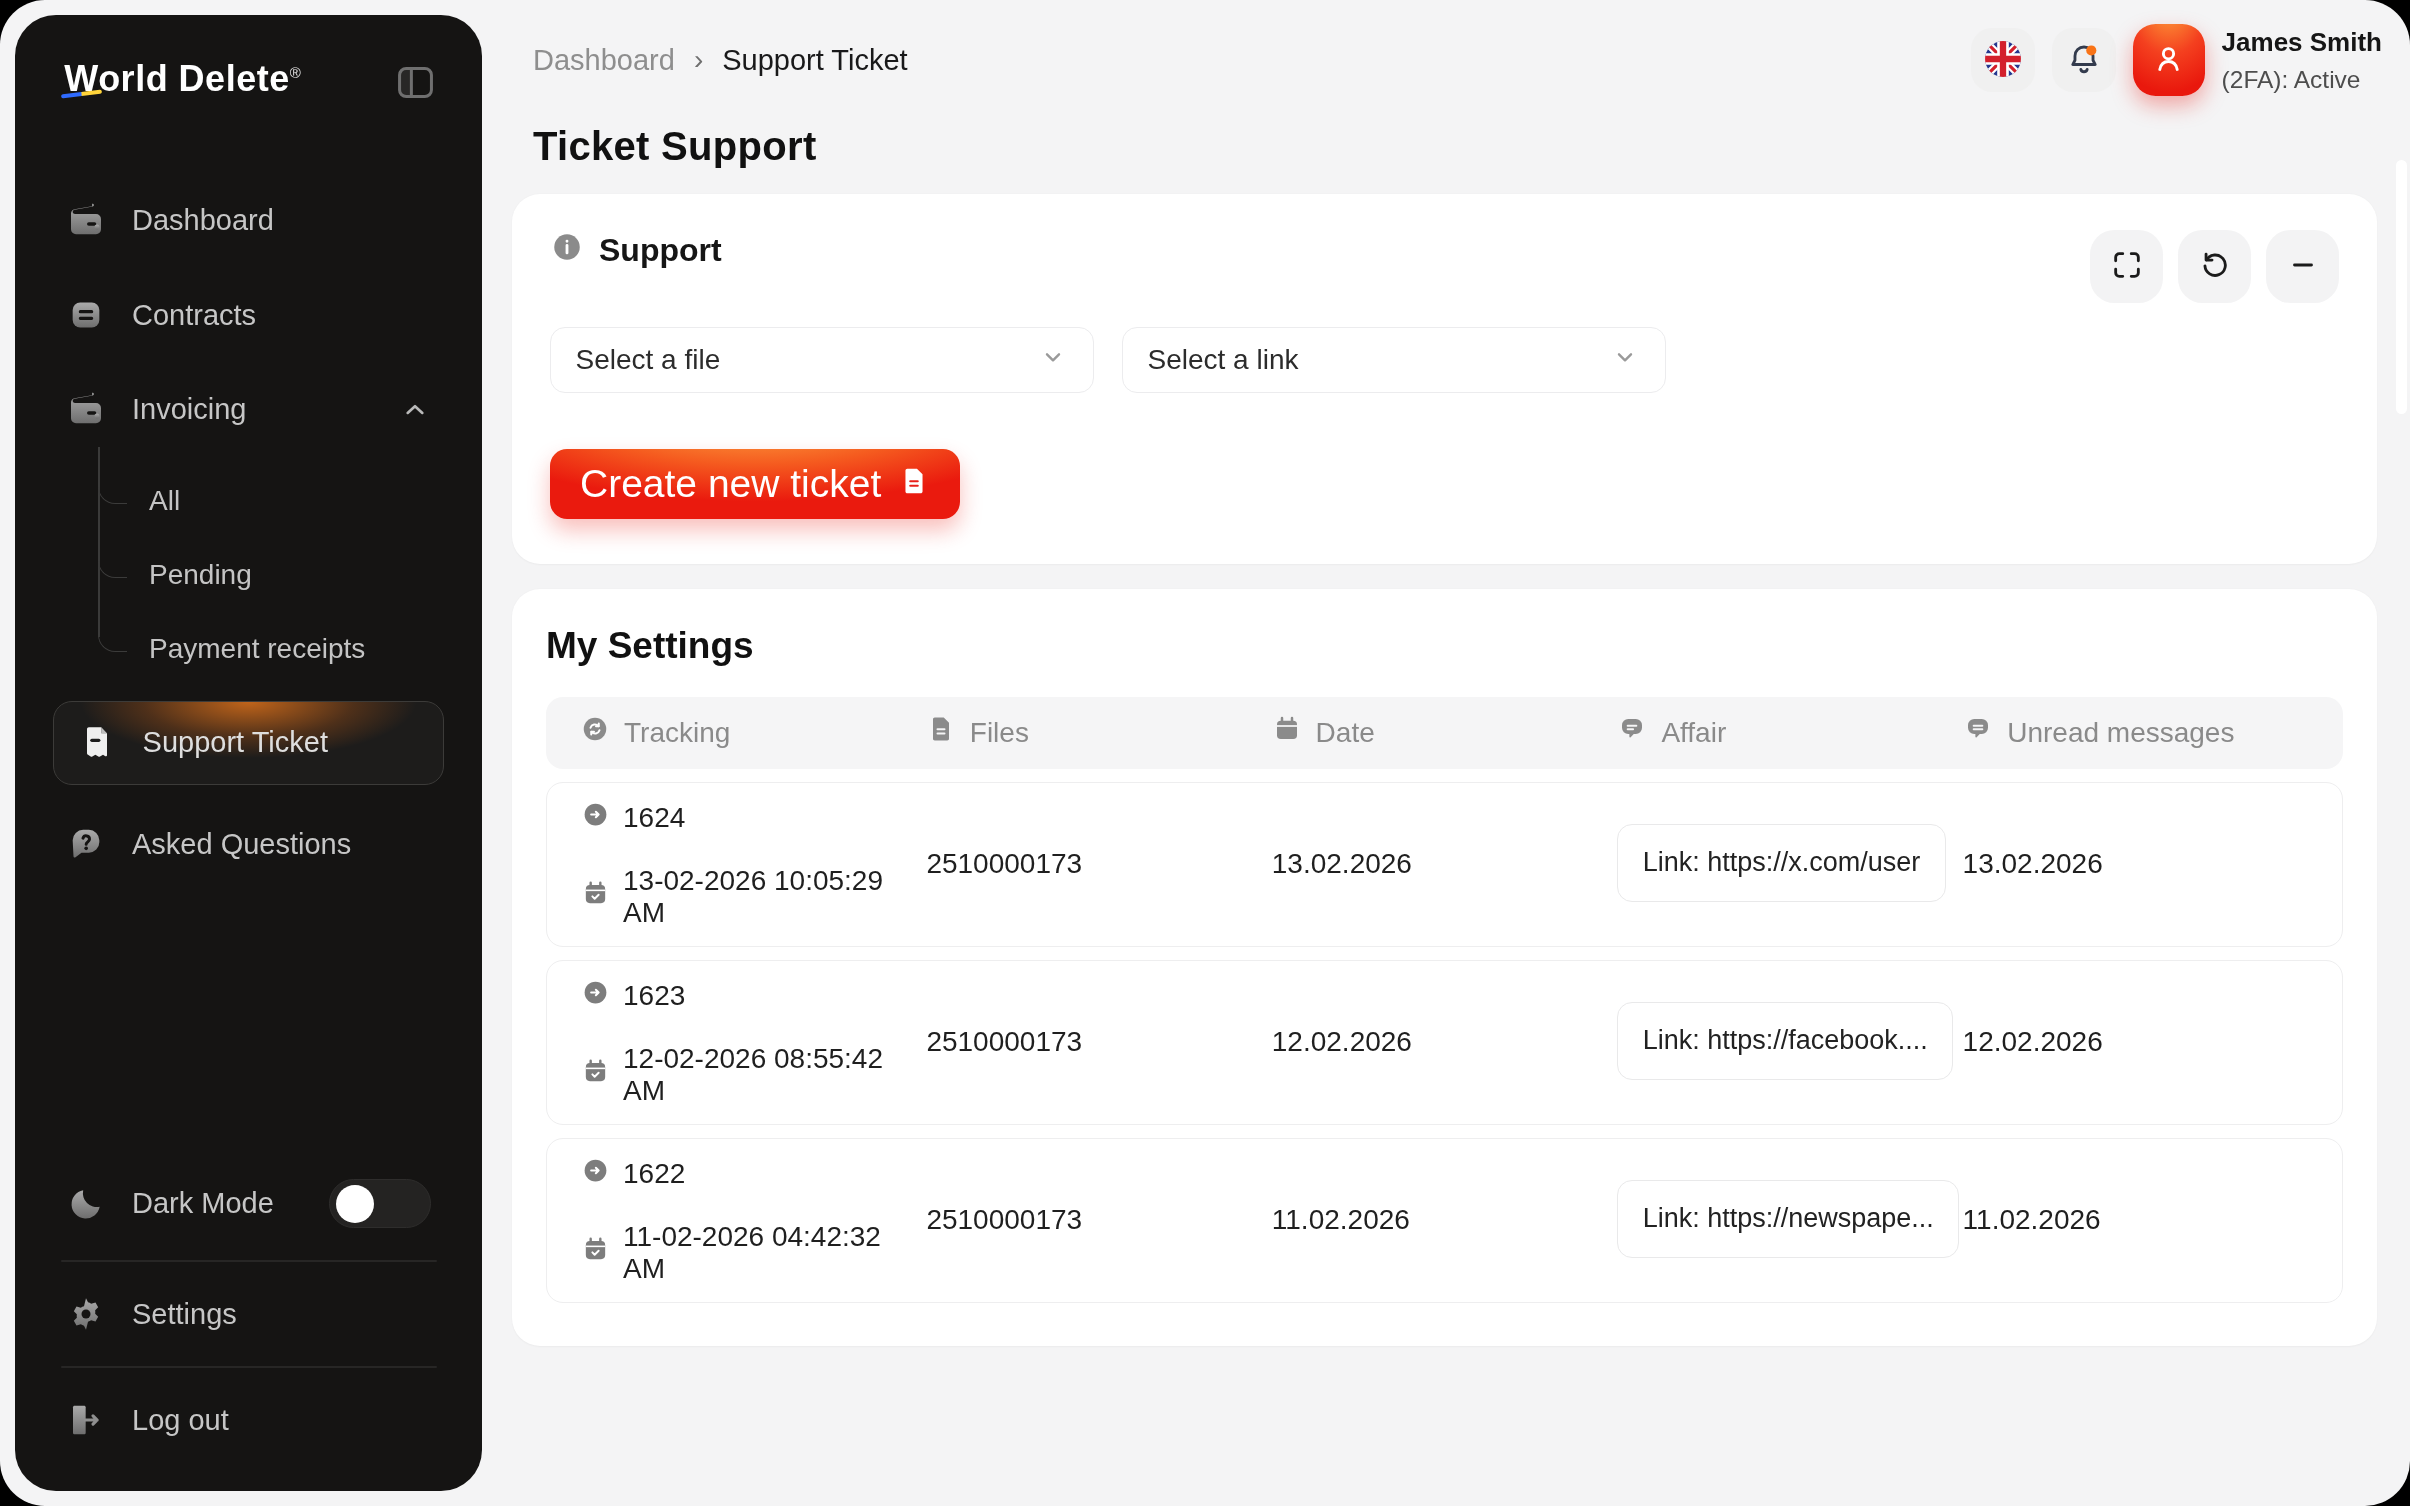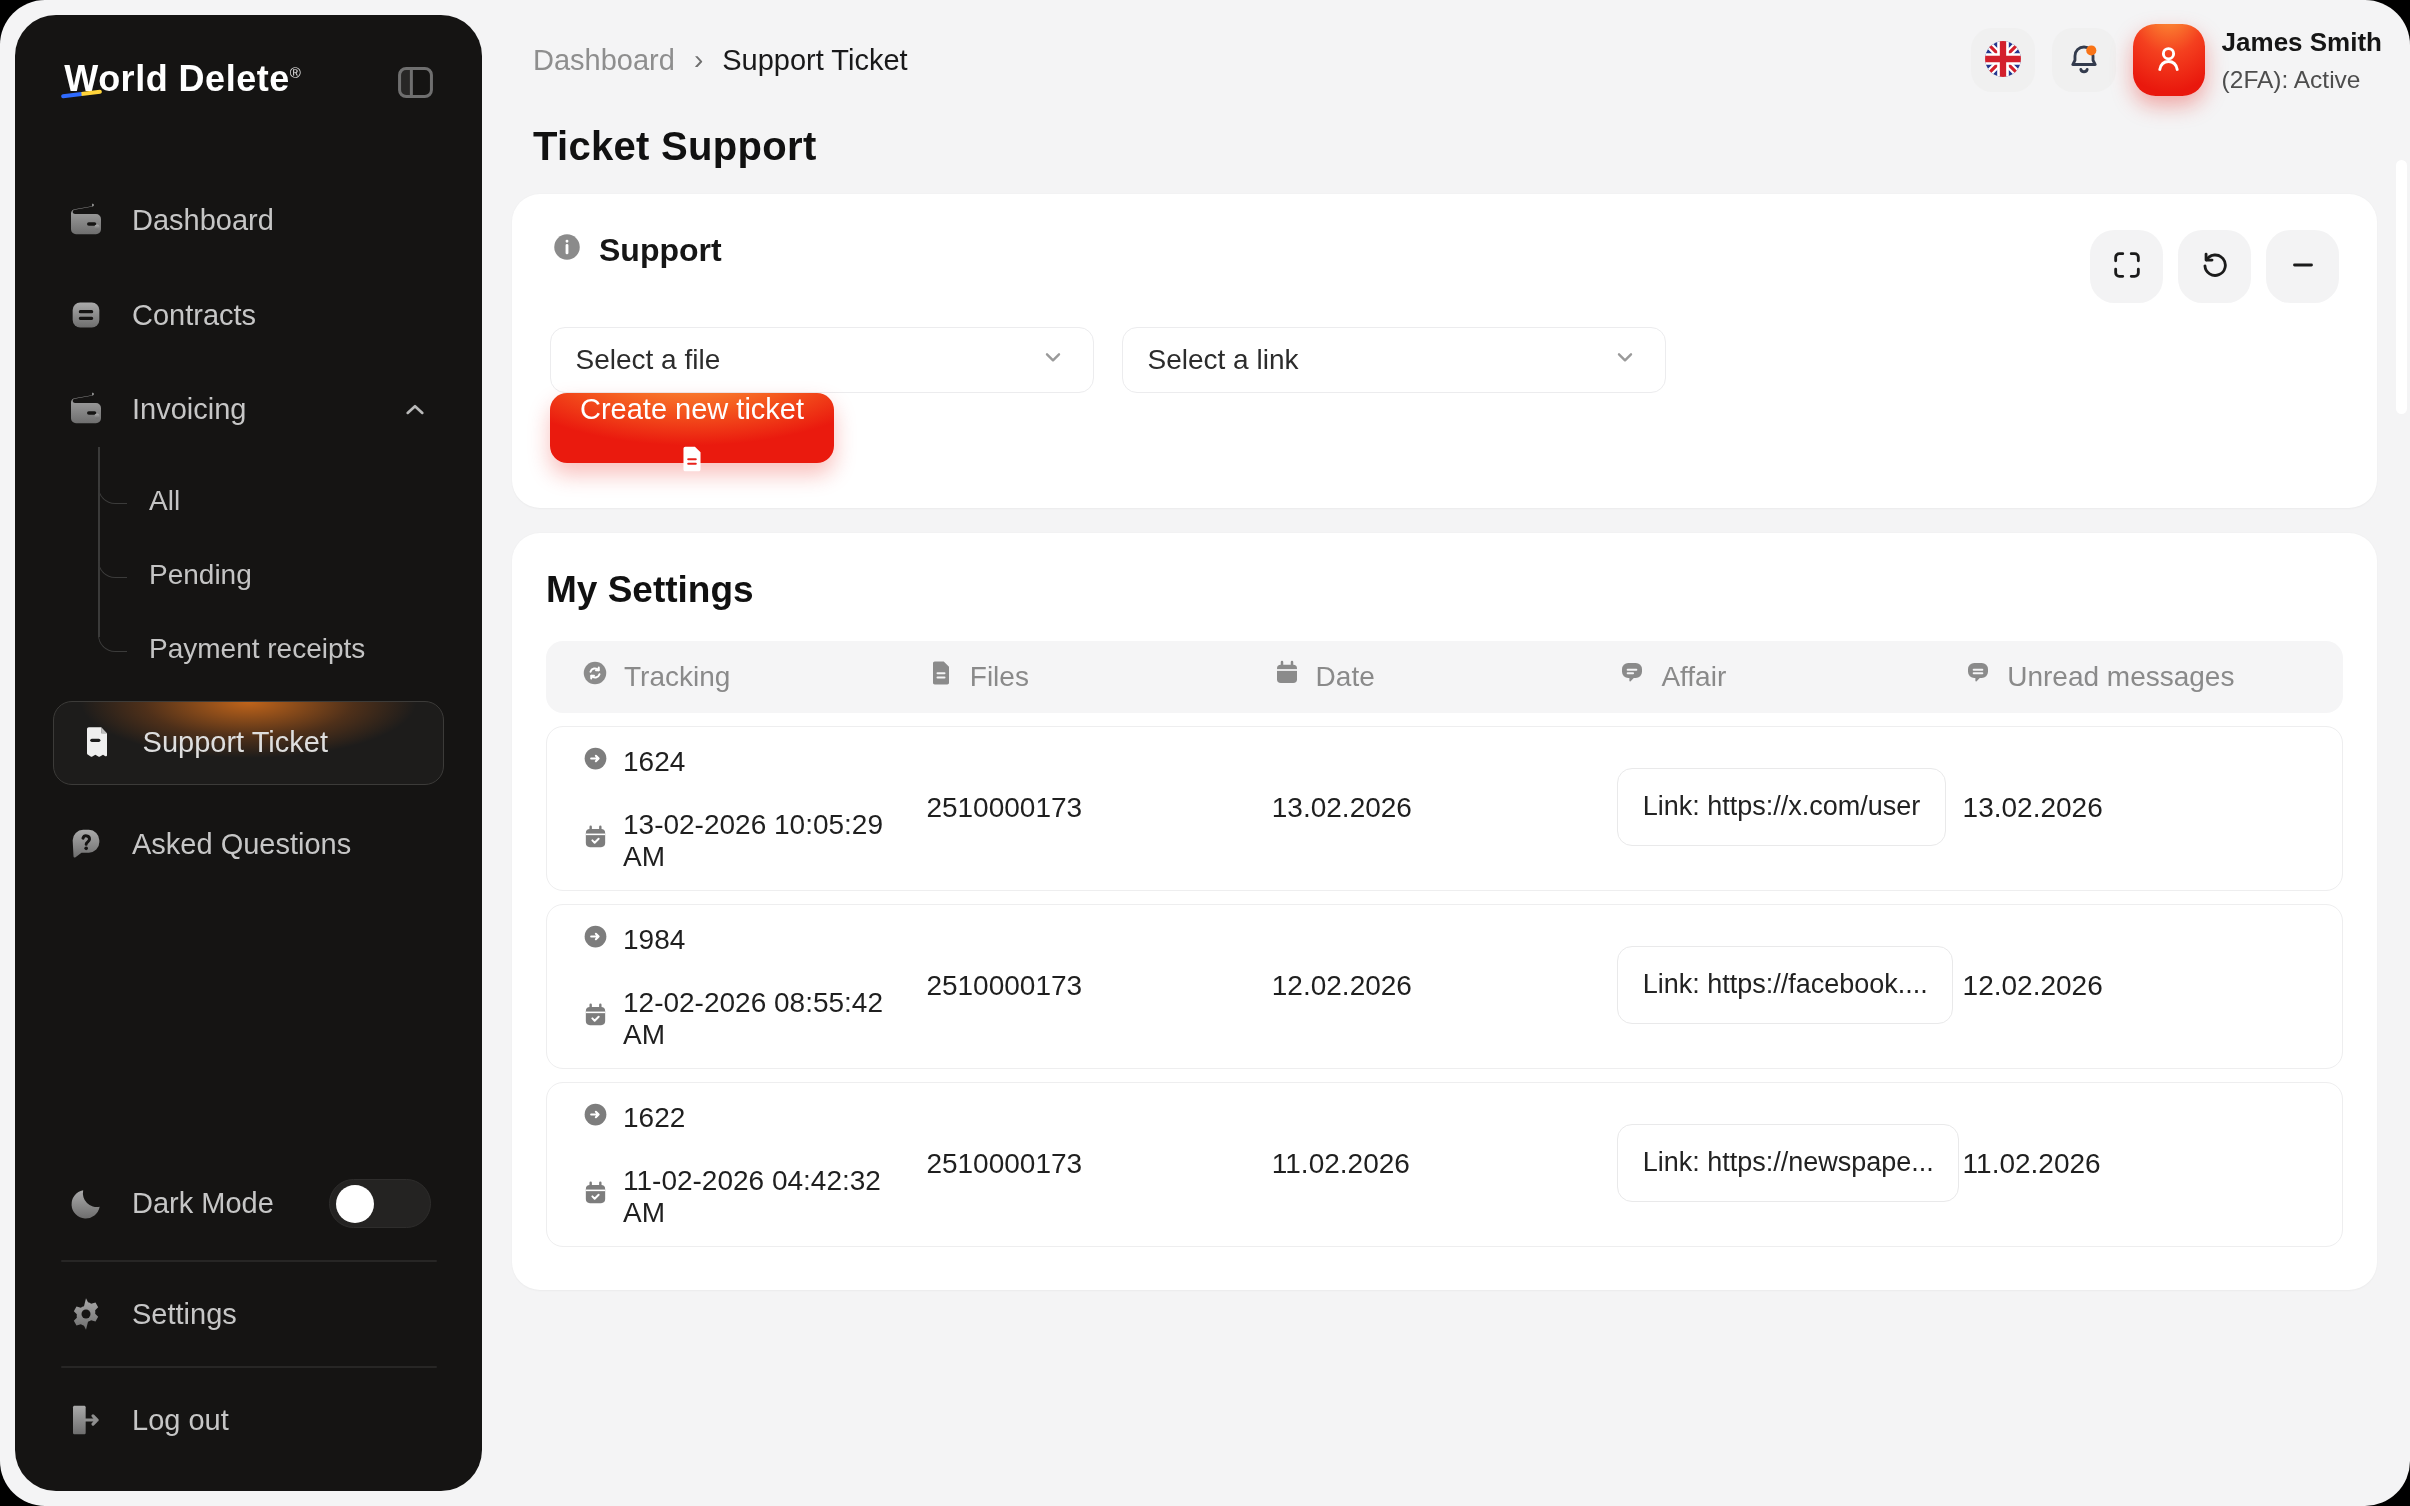--- a/index.html
+++ b/index.html
@@ -72,25 +72,25 @@
   .ctrl-btn { width:73px; height:73px; border-radius:24.5px; background:#f3f3f4; display:flex;
               align-items:center; justify-content:center; cursor:pointer; }
   .ctrl-btn svg { width:34px; height:34px; }
 
   .selects-row { display:flex; gap:28px; margin-top:24.5px;align-items:center; }
   .select { width:544px; height:66px; border:1.9px solid #ececee; border-radius:15px; background:#fff;
             display:flex; align-items:center; justify-content:space-between; padding:0 24.5px;
             font-size:28px; color:#2c2c2c; cursor:pointer; }
   .select svg { width:32px; height:32px; }
 
-  .create-btn { display:inline-flex; align-items:center; gap:17px; height:70px; padding:0 30px;
-            border:none; border-radius:17px; color:#fff; font-size:29px; font-weight:500; cursor:pointer;
+  .create-btn { margin-top:56px; display:inline-flex; align-items:center; gap:17px; height:70px; padding:0 30px;
+            border:none; border-radius:17px; color:#fff; font-size:39px; font-weight:500; cursor:pointer;
             font-family:"Liberation Sans", sans-serif;
             background: radial-gradient(95% 160% at 50% -50%, #ffb347 0%, #f55b1f 45%, #ea1a0e 78%);
-            box-shadow:0 11.3px 22.6px rgba(234,26,14,.28);flex-direction:column; }
+            box-shadow:0 11.3px 22.6px rgba(234,26,14,.28); }
   .create-btn svg { width:32px; height:32px; }
 
   .supports-card { padding:36px 34px 43px; }
   .supports-title { font-size:37px; font-weight:700; color:#111; }
   .thead { margin-top:30px; background:#f5f5f6; border-radius:17px; height:72px; padding:0 34px;
            display:grid; grid-template-columns:repeat(5,1fr); align-items:center; }
   .th { display:flex; align-items:center; gap:14px; font-size:28px; color:#8a8a8a; }
   .th svg { width:30px; height:30px; flex:0 0 30px; }
 
   .trow { margin-top:13px; border:1.9px solid #eeeeef; border-radius:17px; min-height:117px; padding:17px 34px;
@@ -436,21 +436,21 @@
 
       <div class="trow">
         <div class="track-cell">
           <div class="track-line">
             <span>
               <svg viewBox="0 0 24 24" width="29" height="29">
                   <circle cx="12" cy="12" r="9" fill="#7d7d7d"></circle>
                   <path d="M8.4 12h6.2m0 0-2.3-2.3m2.3 2.3-2.3 2.3" fill="none" stroke="#fff" stroke-width="1.7" stroke-linecap="round" stroke-linejoin="round"></path>
                 </svg>
             </span>
-            <span>1984</span>
+            <span>1623</span>
           </div>
           <div class="track-line">
             <span>
               <svg viewBox="0 0 24 24" width="29" height="29">
                   <rect x="4" y="5" width="16" height="15" rx="3.4" fill="#7d7d7d"></rect>
                   <path d="M8 3v4M16 3v4" stroke="#7d7d7d" stroke-width="2" stroke-linecap="round"></path>
                   <path d="M4 9.4h16" stroke="#fff" stroke-width="1.3"></path>
                   <path d="m9.4 14.4 1.9 1.9 3.3-3.3" fill="none" stroke="#fff" stroke-width="1.6" stroke-linecap="round" stroke-linejoin="round"></path>
                 </svg>
             </span>

